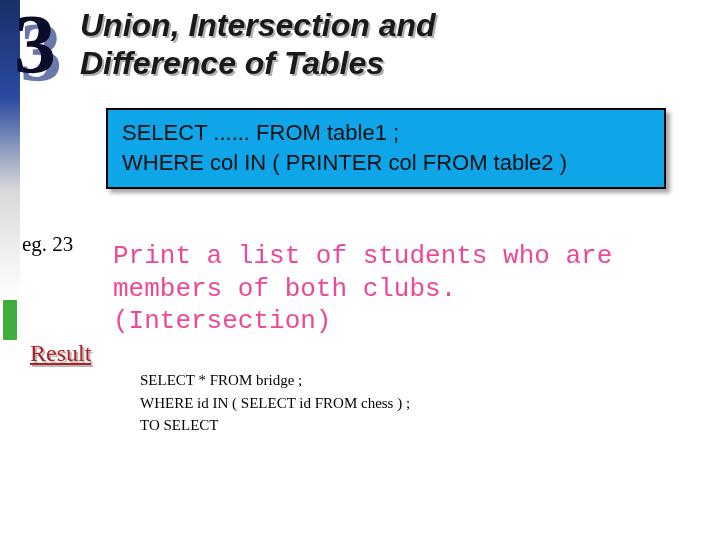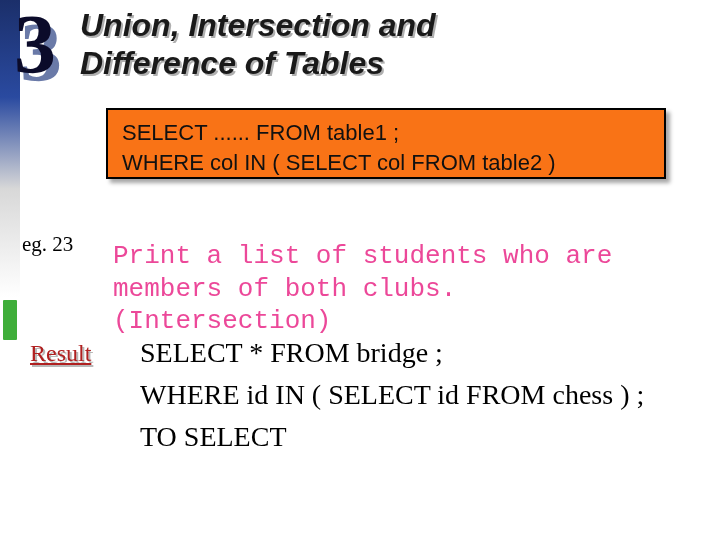--- a/index.html
+++ b/index.html
@@ -94,24 +94,24 @@
     line-height: 1.2;
     color: #b0b0b0;
   }
   
   .sql-box {
     position: absolute;
     left: 106px;
     top: 108px;
     width: 560px;
     border: 2px solid #000;
-    padding: 8px 14px 0 14px;
+    padding: 8px 14px 10px 14px;
     box-sizing: border-box;
     box-shadow: 4px 4px 4px rgba(0,0,0,0.35);
-    background: #f97316;
+    background: #0ea5e9;
   }
   .sql-box .line {
     font-family: Arial, Helvetica, sans-serif;
     font-size: 22px;
     line-height: 1.35;
     color: #111;
   }
   
   .eg-label {
     position: absolute;
@@ -153,24 +153,24 @@
     font-family: 'Times New Roman', Times, serif;
     font-size: 24px;
     color: #b02020;
     text-decoration: underline;
     cursor: pointer;
   }
   
   .result-sql {
     position: absolute;
     left: 140px;
-    top: 332px;
+    top: 369px;
     width: 540px;
     font-family: 'Times New Roman', Times, serif;
-    font-size: 28px;
+    font-size: 15px;
     line-height: 1.5;
     color: #000;
   }
 </style>
 </head>
 <body>
 
 <div class="slide">
 
   <div class="left-stripe"></div>
@@ -184,21 +184,21 @@
     <span>Union, Intersection and</span><br>
     <span>Difference of Tables</span>
   </div>
   <div class="title">
     <span>Union, Intersection and</span><br>
     <span>Difference of Tables</span>
   </div>
 
   <div class="sql-box">
     <div class="line">SELECT ...... FROM table1 ;</div>
-    <div class="line">WHERE col IN  ( SELECT col FROM table2 )</div>
+    <div class="line">WHERE col IN  ( PRINTER col FROM table2 )</div>
   </div>
 
   <div class="eg-label">eg. 23</div>
   <div class="eg-text">Print a list of students who are members of both clubs. (Intersection)</div>
 
   <div class="result-wrap">
     <span class="result-shadow">Result</span>
     <span class="result">Result</span>
   </div>
 

